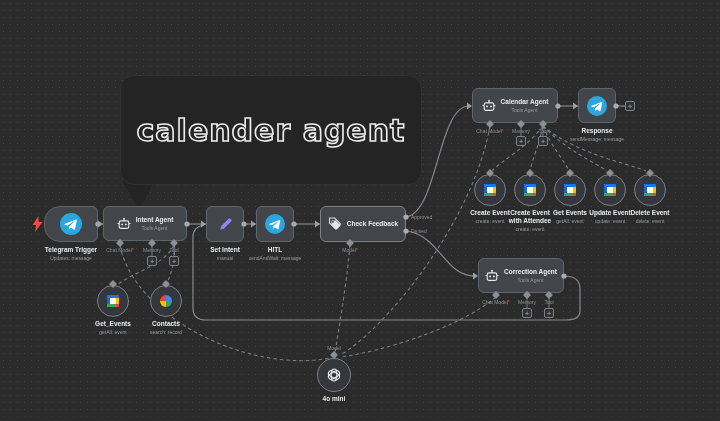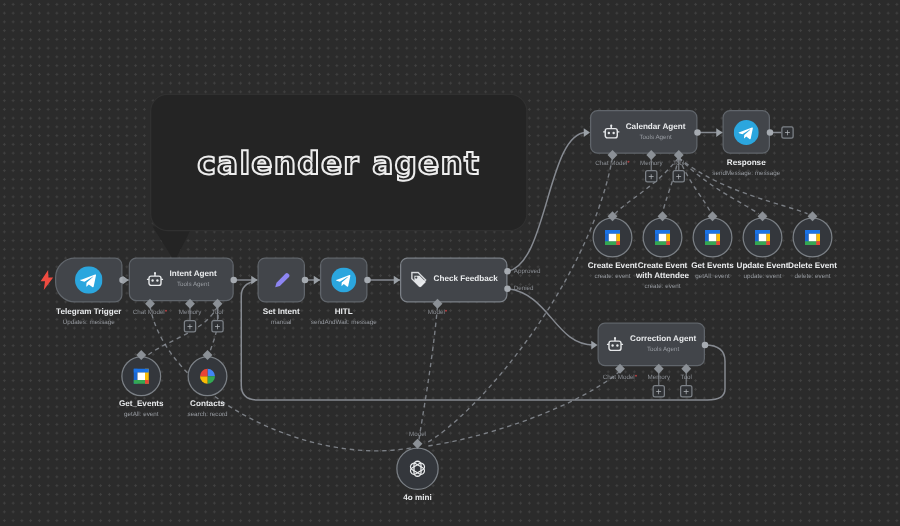--- a/index.html
+++ b/index.html
@@ -24,21 +24,21 @@
     display:flex;align-items:center;justify-content:center;z-index:3;box-sizing:border-box;}
   .plabel{position:absolute;transform:translateX(-50%);font-size:5px;color:#8c9096;white-space:nowrap;z-index:3;}
   .req{color:#e5484d;}
   .outlabel{position:absolute;font-size:5px;color:#8c9096;white-space:nowrap;z-index:3;}
   .plus{position:absolute;width:10px;height:10px;border:1px solid #7c8187;border-radius:2px;background:#2f3134;
     color:#aeb2b7;font-size:8px;line-height:9px;text-align:center;z-index:3;box-sizing:border-box;}
   .sticky{position:absolute;left:120px;top:75px;width:300px;height:108px;background:#242424;border:1px solid #303030;
     border-radius:14px;z-index:2;display:flex;align-items:center;justify-content:center;}
   .sticky-tail{position:absolute;left:122px;top:181px;width:32px;height:28px;background:#242424;z-index:2;
     clip-path:polygon(0 0,100% 0,55% 100%);}
-  .sticky-text{font-family:"DejaVu Sans",sans-serif;font-weight:bold;font-size:25px;letter-spacing:1px;
+  .sticky-text{font-family:"DejaVu Sans",sans-serif;font-weight:bold;font-size:30px;letter-spacing:1px;
     color:transparent;-webkit-text-stroke:1.6px #ededed;}
   .boltbox{position:absolute;z-index:3;}
 </style>
 </head>
 <body>
 
 <div id="canvas">
 
   <div class="sticky-tail"></div>
   <div class="sticky">

